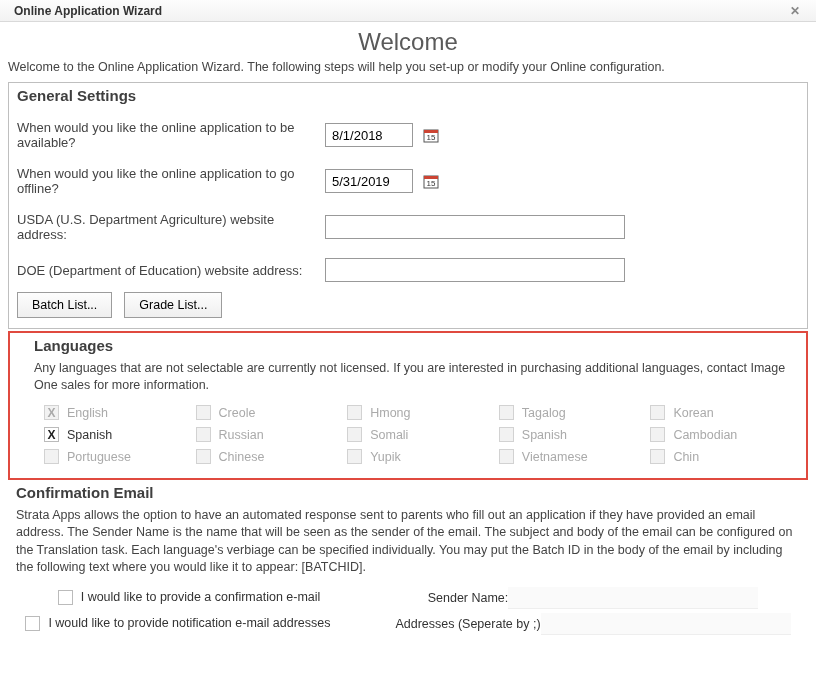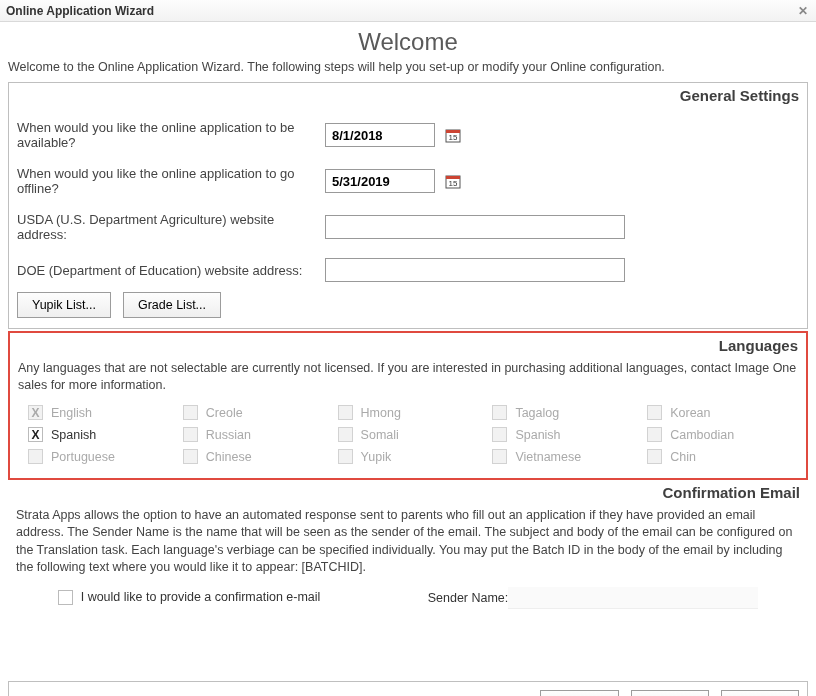--- a/index.html
+++ b/index.html
@@ -10,21 +10,21 @@
     color: #333;
     background: #fff;
     width: 816px;
   }
   .titlebar {
     height: 22px;
     background: linear-gradient(#fdfdfd,#f2f2f2);
     border-bottom: 1px solid #d9d9d9;
     display: flex;
     align-items: center;
-    padding: 0 6px;
+    padding: 0 14px;
     font-weight: bold;
     font-size: 12px;
   }
   .titlebar .close {
     margin-left: auto;
     width: 14px; height: 14px;
     display: flex; align-items: center; justify-content: center;
     font-size: 12px; color: #888;
     cursor: pointer;
   }
@@ -44,21 +44,21 @@
     margin: 4px 0 8px 0;
     color: #444;
   }
   .panel {
     border: 1px solid #bfbfbf;
     padding: 4px 8px 10px 8px;
     position: relative;
     margin-bottom: 2px;
   }
   .section-title {
-    text-align: right;
+    text-align: left;
     font-weight: bold;
     font-size: 15px;
     color: #3f3f3f;
     margin-bottom: 6px;
   }
   .row {
     display: flex;
     align-items: center;
     gap: 8px;
     margin: 16px 0 10px 0;
@@ -68,42 +68,42 @@
     font-size: 13px;
     color: #444;
   }
   input.text {
     border: 1px solid #999;
     height: 24px;
     padding: 2px 6px;
     font-size: 13px;
     background: #fff;
   }
-  input.date { width: 110px; font-weight: bold; }
+  input.date { width: 88px; }
   input.wide { width: 300px; }
   .cal-icon {
     width: 18px; height: 18px;
     display: inline-flex;
     align-items: center; justify-content: flex-end;
     font-size: 14px;
     cursor: pointer;
   }
   .btn {
     border: 1px solid #9c9c9c;
     background: linear-gradient(#fdfdfd,#efefef);
     height: 26px;
     min-width: 78px;
     padding: 0 14px;
     font-size: 12.5px;
     cursor: pointer;
   }
   .btn-row { display: flex; gap: 12px; margin-top: 4px; }
   .lang-box {
     border: 2px solid #e04a3f;
-    padding: 4px 8px 10px 8px;
+    padding: 4px 8px 10px 24px;
     margin-top: 2px;
   }
   .lang-desc {
     font-size: 12.5px;
     color: #444;
     margin: 2px 0 8px 0;
     line-height: 1.35;
   }
   .lang-grid {
     display: grid;
@@ -218,21 +218,21 @@
       <label class="q">USDA (U.S. Department Agriculture) website address:</label>
       <input class="text wide" value="" style="">
     </div>
 
     <div class="row">
       <label class="q">DOE (Department of Education) website address:</label>
       <input class="text wide" value="" style="">
     </div>
 
     <div class="btn-row">
-      <button class="btn">Yupik List...</button>
+      <button class="btn">Batch List...</button>
       <button class="btn">Grade List...</button>
     </div>
   </div>
 
   <div class="lang-box">
     <div class="section-title">Languages</div>
     <div class="lang-desc">Any languages that are not selectable are currently not licensed. If you are interested in purchasing additional languages, contact Image One sales for more information.</div>
     <div class="lang-grid" id="lang-grid">
         <div class="lang-item disabled">
           <span class="chk disabled">X</span>
@@ -305,20 +305,30 @@
       <div class="conf-left">
         <span class="chk"></span>
         <span class="conf-label">I would like to provide a confirmation e-mail</span>
       </div>
       <div class="conf-right">
         <span class="conf-label">Sender Name:</span>
         <input class="conf-input" value="" style="">
       </div>
     </div>
 
+    <div class="conf-row">
+      <div class="conf-left">
+        <span class="chk"></span>
+        <span class="conf-label">I would like to provide notification e-mail addresses</span>
+      </div>
+      <div class="conf-right">
+        <span class="conf-label">Addresses (Seperate by ;)</span>
+        <input class="conf-input" value="" style="">
+      </div>
+    </div>
   </div>
 
   <div class="footer">
     <button class="btn">Previous</button>
     <button class="btn">Next</button>
     <button class="btn">Cancel</button>
   </div>
 
 </div>
 

